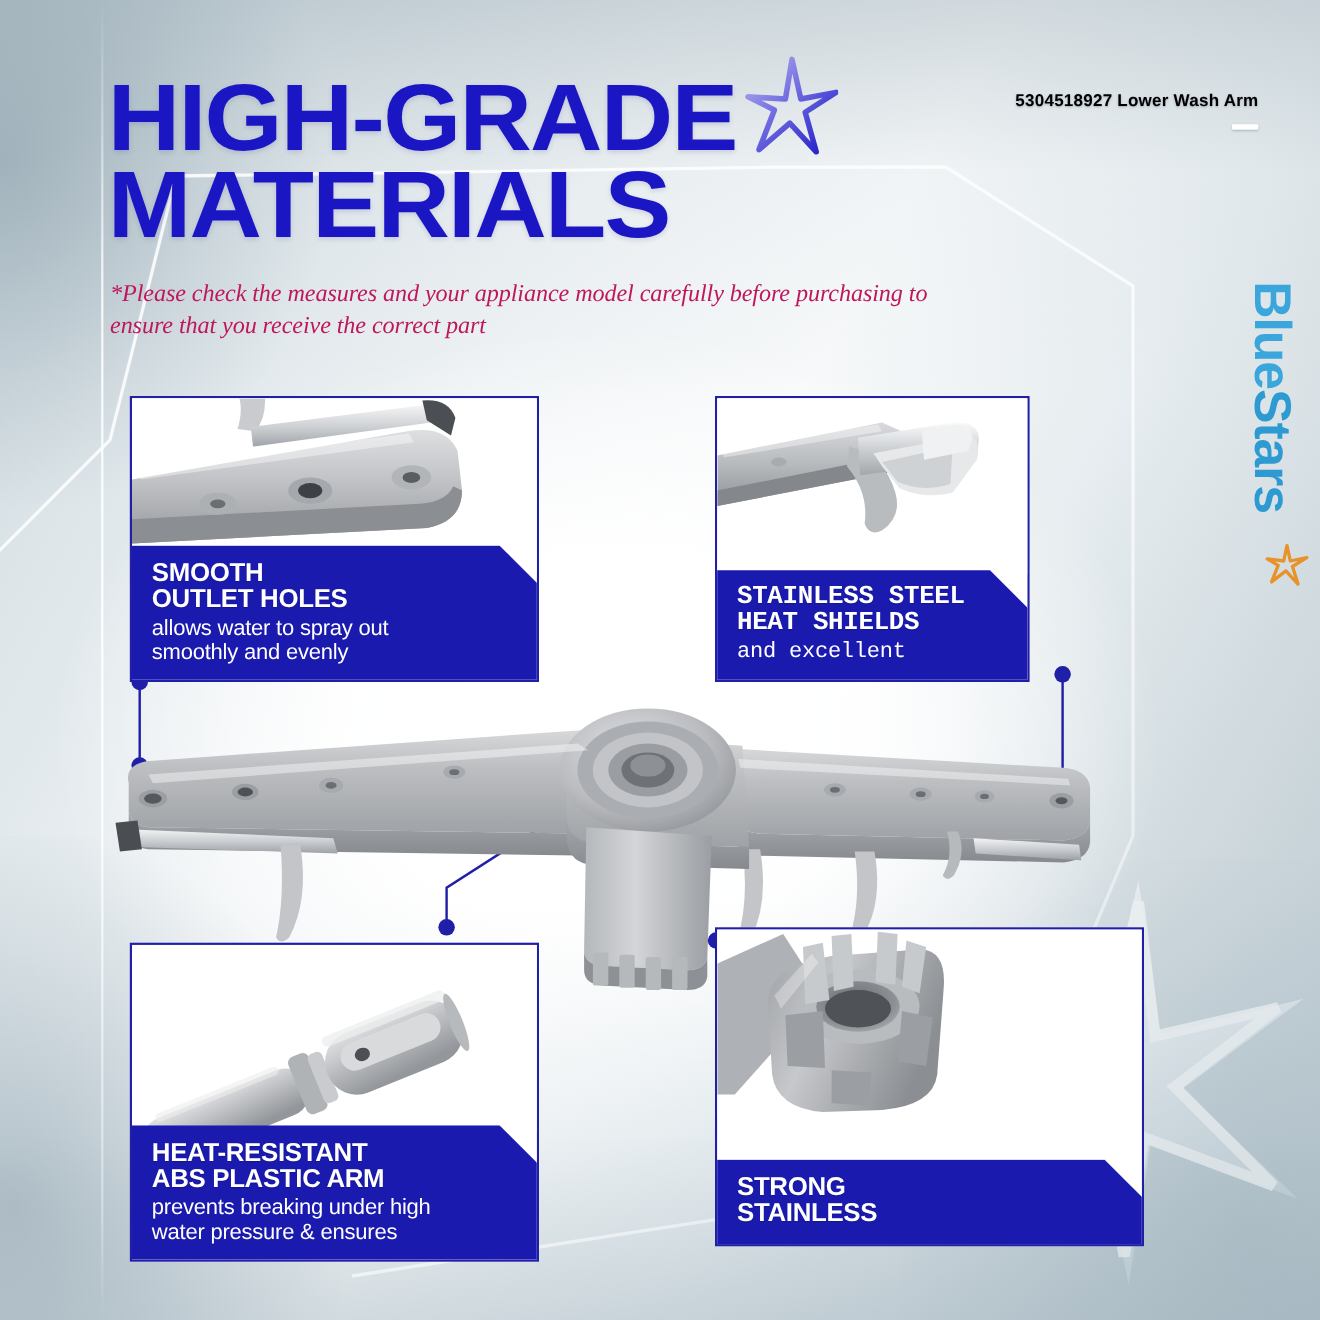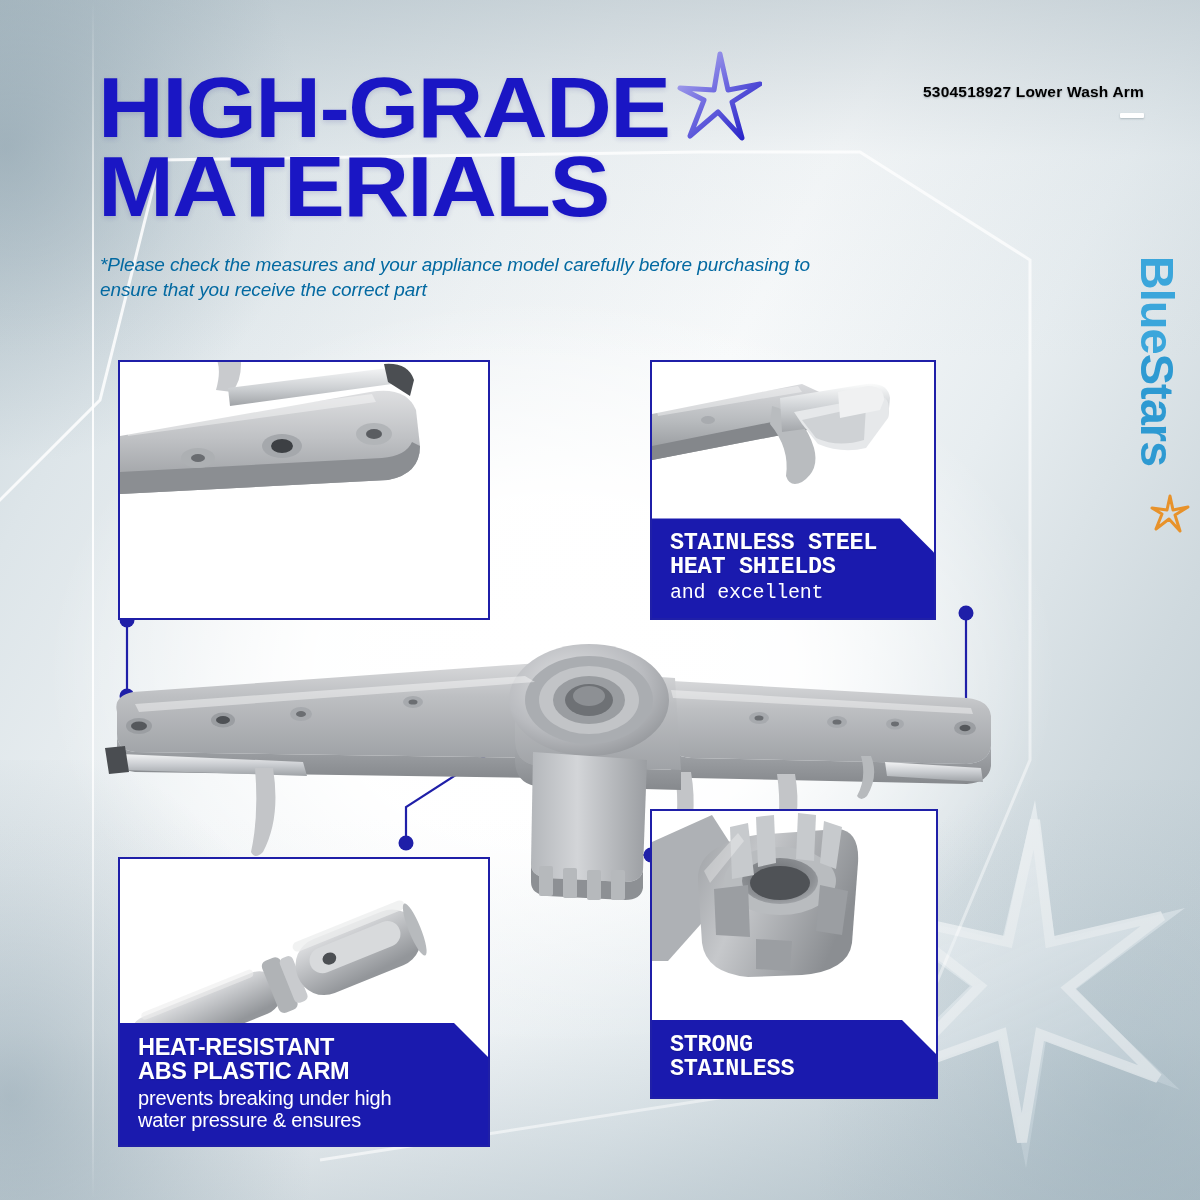--- a/index.html
+++ b/index.html
@@ -74,22 +74,22 @@
     text-shadow:0 2px 5px rgba(40,40,140,0.16);
   }
   .title .l2{ display:block; }
 
   .title-star{
     position:absolute; left:676px; top:50px; width:86px; height:92px;
   }
 
   .subtitle{
     position:absolute; left:100px; top:252px; width:760px;
-    font-size:19px; font-style:italic; color:#0369a1;
-    line-height:1.34; letter-spacing:-0.1px;
+    font-size:22px; font-style:italic; color:#be185d;
+    line-height:1.34; letter-spacing:-0.1px;font-family:Liberation Serif, serif;
   }
 
   
   .brand{
     position:absolute; right:14px; top:196px;
     width:58px; height:330px;
   }
   .brand-text{
     position:absolute; left:50%; top:50%;
     transform:translate(-50%,-50%) rotate(90deg);
@@ -132,21 +132,21 @@
   .banner-desc{
     font-size:20px; line-height:1.13; letter-spacing:-0.2px;
   }
   .banner-desc .ln{ display:block; }
   .banner-desc b{ font-weight:bold; }
 
   
   #panel-1{ left:118px; top:360px; width:372px; height:260px; }
   #panel-2{ left:650px; top:360px; width:286px; height:260px;font-family:Liberation Mono, monospace; }
   #panel-3{ left:118px; top:857px; width:372px; height:290px; }
-  #panel-4{ left:650px; top:809px; width:288px; height:290px;font-family:Liberation Mono, monospace; }
+  #panel-4{ left:650px; top:843px; width:390px; height:290px; }
   .leader-svg{ position:absolute; left:0; top:0; width:1200px; height:1200px; pointer-events:none; }
 
   
   .product{
     position:absolute; left:95px; top:620px; width:920px; height:280px;
   }
 </style>
 </head>
 <body>
 
@@ -352,20 +352,30 @@
       <path d="M108 26 L268 6 L272 22 L110 44 Z" fill="url(#p1s)"></path>
       <path d="M264 2 Q288 0 294 18 L290 34 L268 20 Z" fill="#4b4e52"></path>
       <ellipse cx="78" cy="96" rx="17" ry="10" fill="#adb0b3"></ellipse>
       <ellipse cx="78" cy="96" rx="7" ry="4" fill="#6a6d71"></ellipse>
       <ellipse cx="162" cy="84" rx="20" ry="12" fill="#a5a8ac"></ellipse>
       <ellipse cx="162" cy="84" rx="11" ry="7" fill="#3d4044"></ellipse>
       <ellipse cx="254" cy="72" rx="18" ry="11" fill="#b2b5b8"></ellipse>
       <ellipse cx="254" cy="72" rx="8" ry="5" fill="#5a5d61"></ellipse>
       <path d="M6 64 L252 32 L256 40 L8 74 Z" fill="#ffffff" opacity="0.4"></path>
     </svg>
+  </div>
+  <div class="banner">
+    <div class="banner-title">
+      <span class="ln">SMOOTH</span>
+      <span class="ln">OUTLET HOLES</span>
+    </div>
+    <div class="banner-desc">
+      <span class="ln">allows water to spray out</span>
+      <span class="ln">smoothly and evenly</span>
+    </div>
   </div>
 </div>
 
 <div class="panel" id="panel-2">
   <div class="panel-photo">
     <svg viewBox="0 0 330 160" width="330" height="160" preserveAspectRatio="none">
       <defs>
         <linearGradient id="p2a" x1="0" y1="0" x2="0" y2="1">
           <stop offset="0%" stop-color="#d9dadd"></stop>
           <stop offset="50%" stop-color="#b7babd"></stop>

